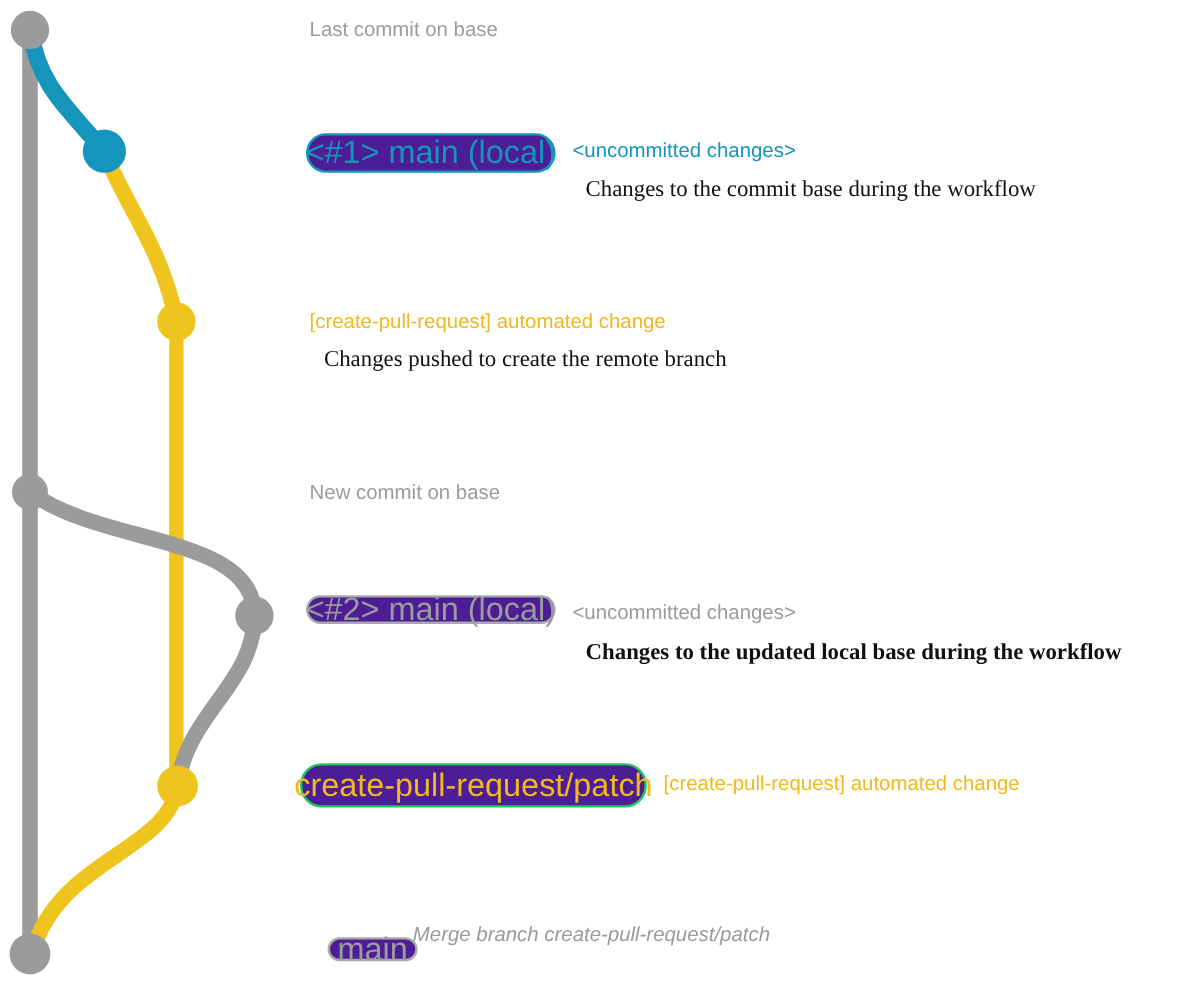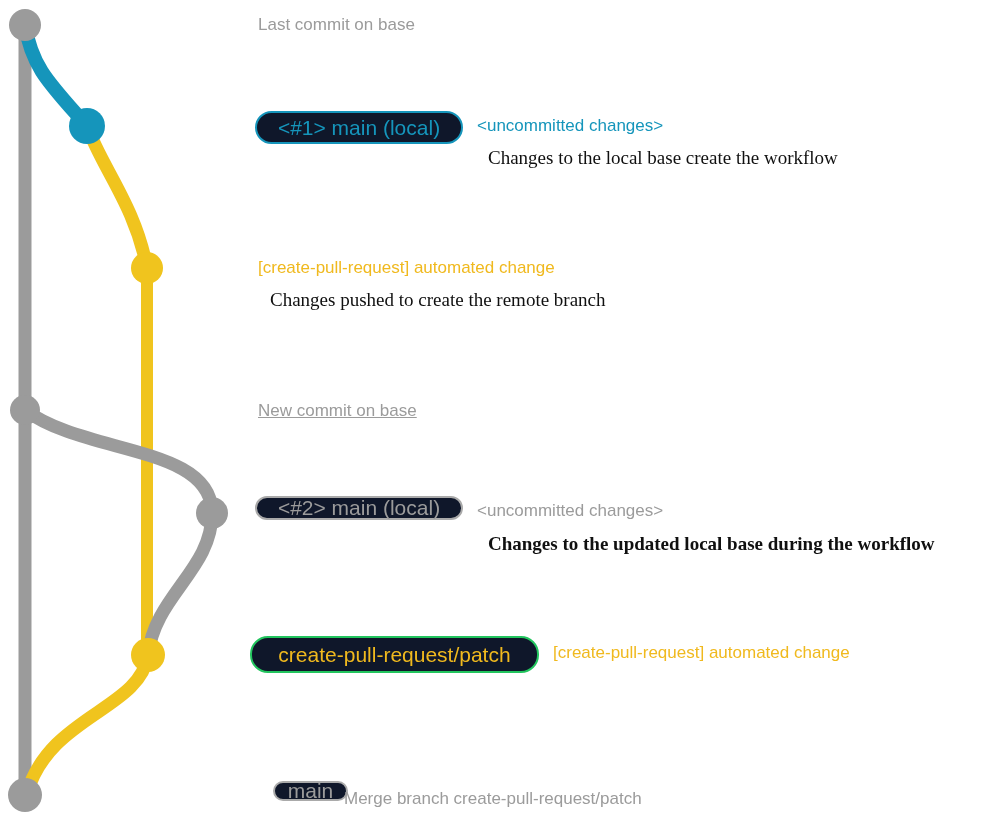--- a/index.html
+++ b/index.html
@@ -18,22 +18,22 @@
   .yellow-text{color:#f0b91e;}
   .desc{
     font-family:"Liberation Serif", serif;
     font-size:19px;color:#101010;line-height:24px;
   }
   .badge{
     position:absolute;
     display:flex;align-items:center;justify-content:center;
     box-sizing:border-box;
     border-radius:18px;
-    font-size:21px;
-    background:#0f172a;
+    font-size:27px;
+    background:#4c1d95;
     white-space:nowrap;
   }
   .badge-blue{border:2px solid #1595bb;color:#1595bb;}
   .badge-gray{border:2px solid #aaaaaa;color:#9b9b9b;}
   .badge-yellow{border:2px solid #22c55e;color:#f0b91e;}
 </style>
 </head>
 <body>
 
 <div class="canvas">
@@ -60,30 +60,30 @@
     <circle cx="25" cy="410" r="15" fill="#9b9b9b"></circle>
     <circle cx="212" cy="513" r="16" fill="#9b9b9b"></circle>
     <circle cx="148" cy="655" r="17" fill="#f0c41e"></circle>
     <circle cx="25" cy="795" r="17" fill="#9b9b9b"></circle>
   </svg>
 
   <div class="txt gray-note" style="left:258px;top:12px;">Last commit on base</div>
 
   <div class="badge badge-blue" style="left:255px;top:111px;width:208px;height:33px;">&lt;#1&gt; main (local)</div>
   <div class="txt blue-text" style="left:477px;top:113px;">&lt;uncommitted changes&gt;</div>
-  <div class="txt desc" style="left:488px;top:146px;">Changes to the local base create the workflow</div>
+  <div class="txt desc" style="left:488px;top:146px;">Changes to the commit base during the workflow</div>
 
   <div class="txt yellow-text" style="left:258px;top:255px;">[create-pull-request] automated change</div>
   <div class="txt desc" style="left:270px;top:288px;">Changes pushed to create the remote branch</div>
 
-  <div class="txt gray-note" style="left:258px;top:398px;text-decoration:underline;">New commit on base</div>
+  <div class="txt gray-note" style="left:258px;top:398px;">New commit on base</div>
 
   <div class="badge badge-gray" style="left:255px;top:496px;width:208px;height:24px;">&lt;#2&gt; main (local)</div>
   <div class="txt gray-note" style="left:477px;top:498px;">&lt;uncommitted changes&gt;</div>
   <div class="txt desc" style="left:488px;top:532px;font-weight:bold;">Changes to the updated local base during the workflow</div>
 
   <div class="badge badge-yellow" style="left:250px;top:636px;width:289px;height:37px;">create-pull-request/patch</div>
   <div class="txt yellow-text" style="left:553px;top:640px;">[create-pull-request] automated change</div>
 
   <div class="badge badge-gray" style="left:273px;top:781px;width:75px;height:20px;">main</div>
-  <div class="txt gray-note" style="left:344px;top:786px;">Merge branch create-pull-request/patch</div>
+  <div class="txt gray-note" style="left:344px;top:766px;font-style:italic;">Merge branch create-pull-request/patch</div>
 
 </div>
 
 </body></html>

